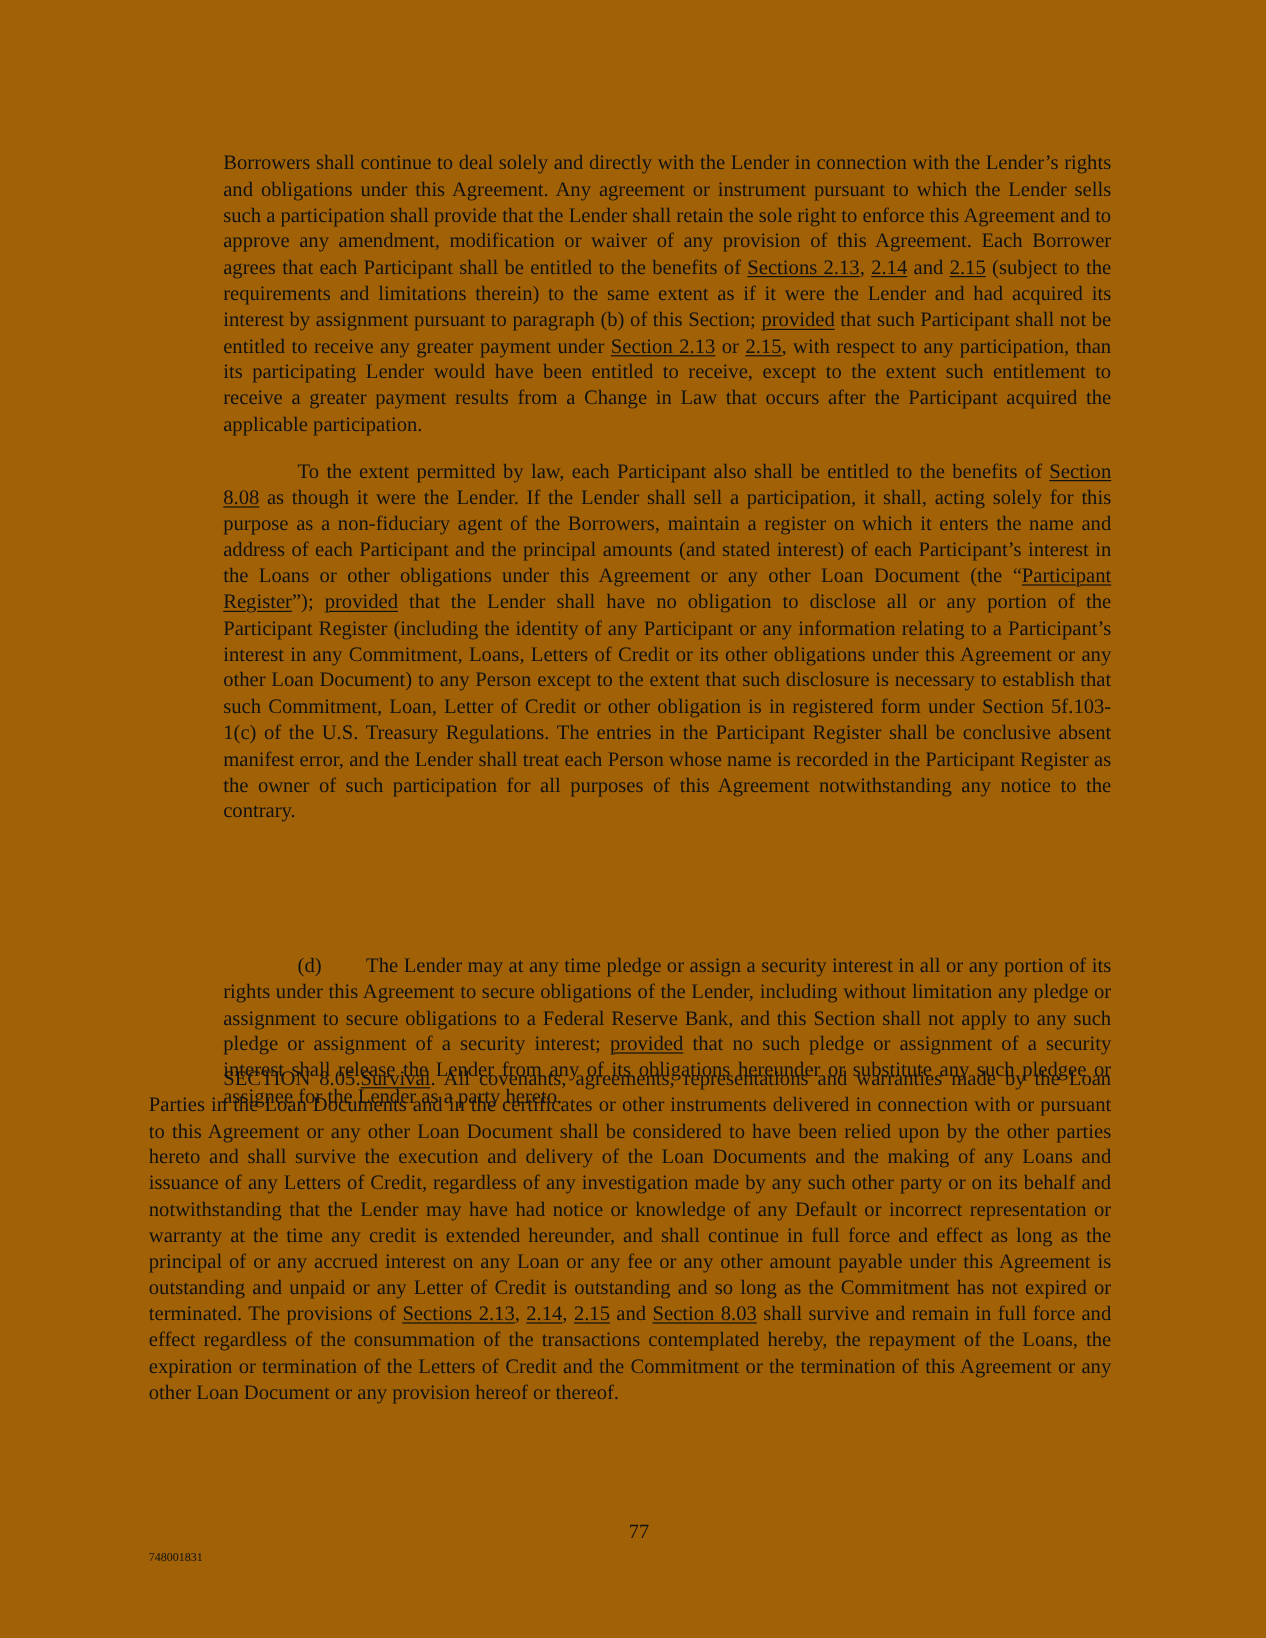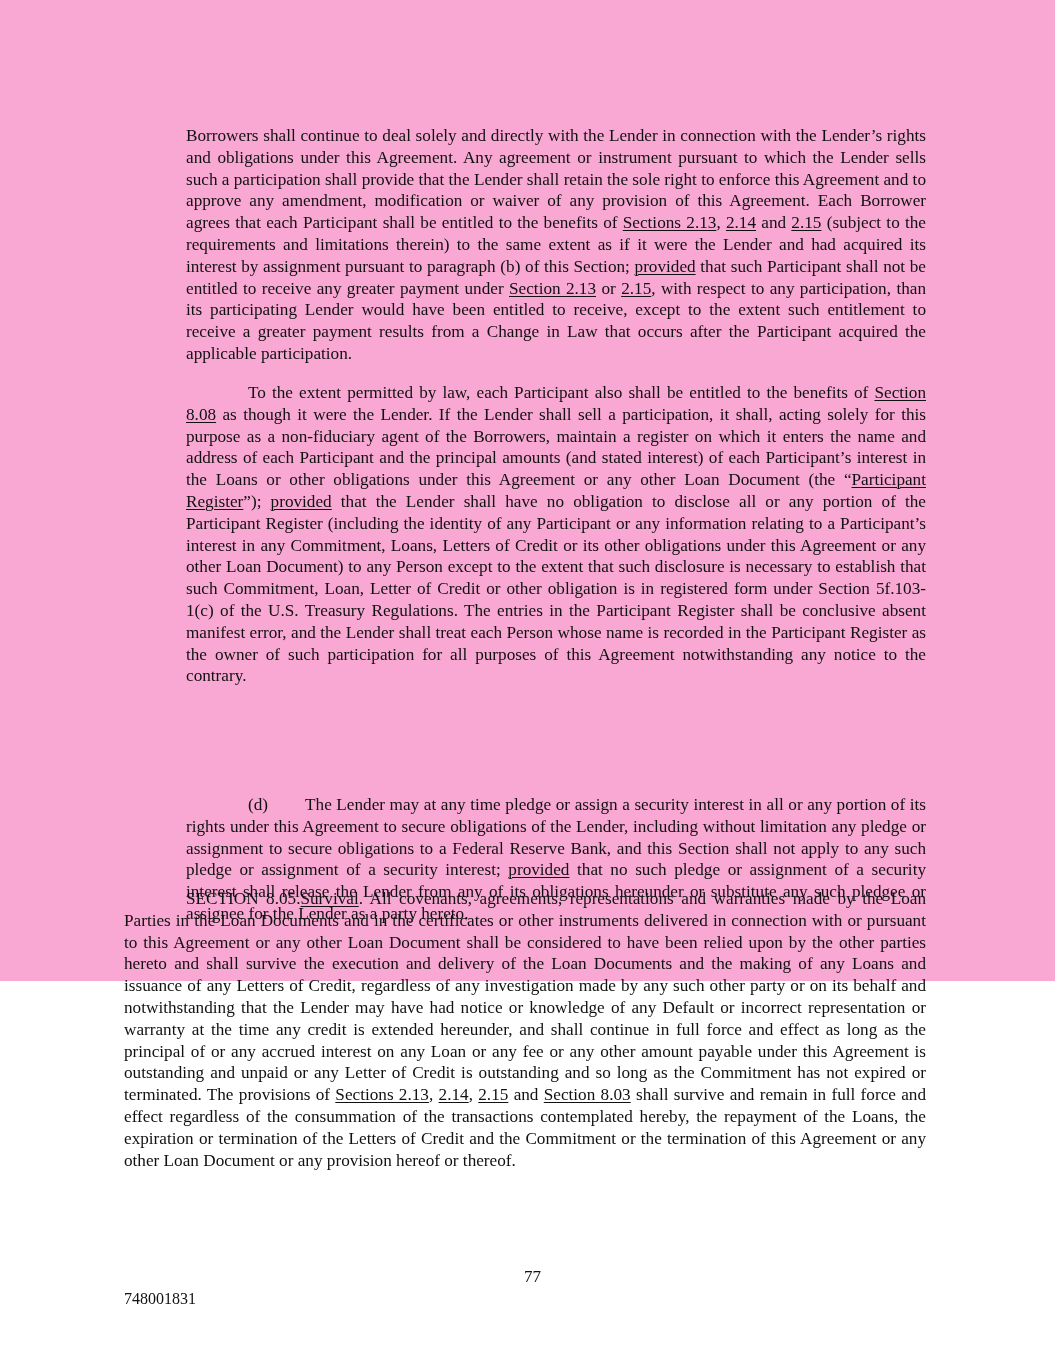--- a/index.html
+++ b/index.html
@@ -1,31 +1,31 @@
 <!DOCTYPE html>
 <html><head>
   <meta charset="utf-8">
   <style>
     html, body { margin: 0; padding: 0; background: #ffffff; }
     body { width: 1055px; height: 1365px; position: relative; overflow: hidden; }
     .page {
-      position: absolute; left: 0; top: 0; width: 1055px; height: 981px;
-      background: #f9a8d4; color: #111111;
+      position: absolute; left: 0; top: 0; width: 1055px; height: 1365px;
+      background: #a16207; color: #111111;
       font-family: "Liberation Serif", "DejaVu Serif", serif;
       font-size: 17.2px; line-height: 21.8px;
     }
     .block { position: absolute; text-align: justify; text-align-last: left; }
     .indented { left: 186px; width: 740px; }
     .full { left: 124px; width: 802px; }
     .u { text-decoration: underline; text-underline-offset: 2px; text-decoration-thickness: 1px; }
     .para-indent { display: inline-block; width: 62px; }
     .label-gap { display: inline-block; width: 37px; }
     p { margin: 0; }
     .page-number { position: absolute; top: 1266px; left: 0; width: 1065px; text-align: center; font-size: 17px; }
-    .doc-id { position: absolute; top: 1288px; left: 124px; font-size: 16px; }
+    .doc-id { position: absolute; top: 1288px; left: 124px; font-size: 10px; }
   </style>
 </head>
 <body>
 
 <div class="page">
 
   <div class="block indented" style="top:125px;">
     <p><span>Borrowers shall continue to deal solely and directly with the Lender in connection with the Lender’s rights and obligations under this Agreement.  Any agreement or instrument pursuant to which the Lender sells such a participation shall provide that the Lender shall retain the sole right to enforce this Agreement and to approve any amendment, modification or waiver of any provision of this Agreement. Each Borrower agrees that each Participant shall be entitled to the benefits of </span><span class="u">Sections 2.13</span><span>, </span><span class="u">2.14</span><span> and </span><span class="u">2.15</span><span> (subject to the requirements and limitations therein) to the same extent as if it were the Lender and had acquired its interest by assignment pursuant to paragraph (b) of this Section; </span><span class="u">provided</span><span> that such Participant shall not be entitled to receive any greater payment under </span><span class="u">Section 2.13</span><span> or </span><span class="u">2.15</span><span>, with respect to any participation, than its participating Lender would have been entitled to receive, except to the extent such entitlement to receive a greater payment results from a Change in Law that occurs after the Participant acquired the applicable participation.</span></p>
   </div>
 

